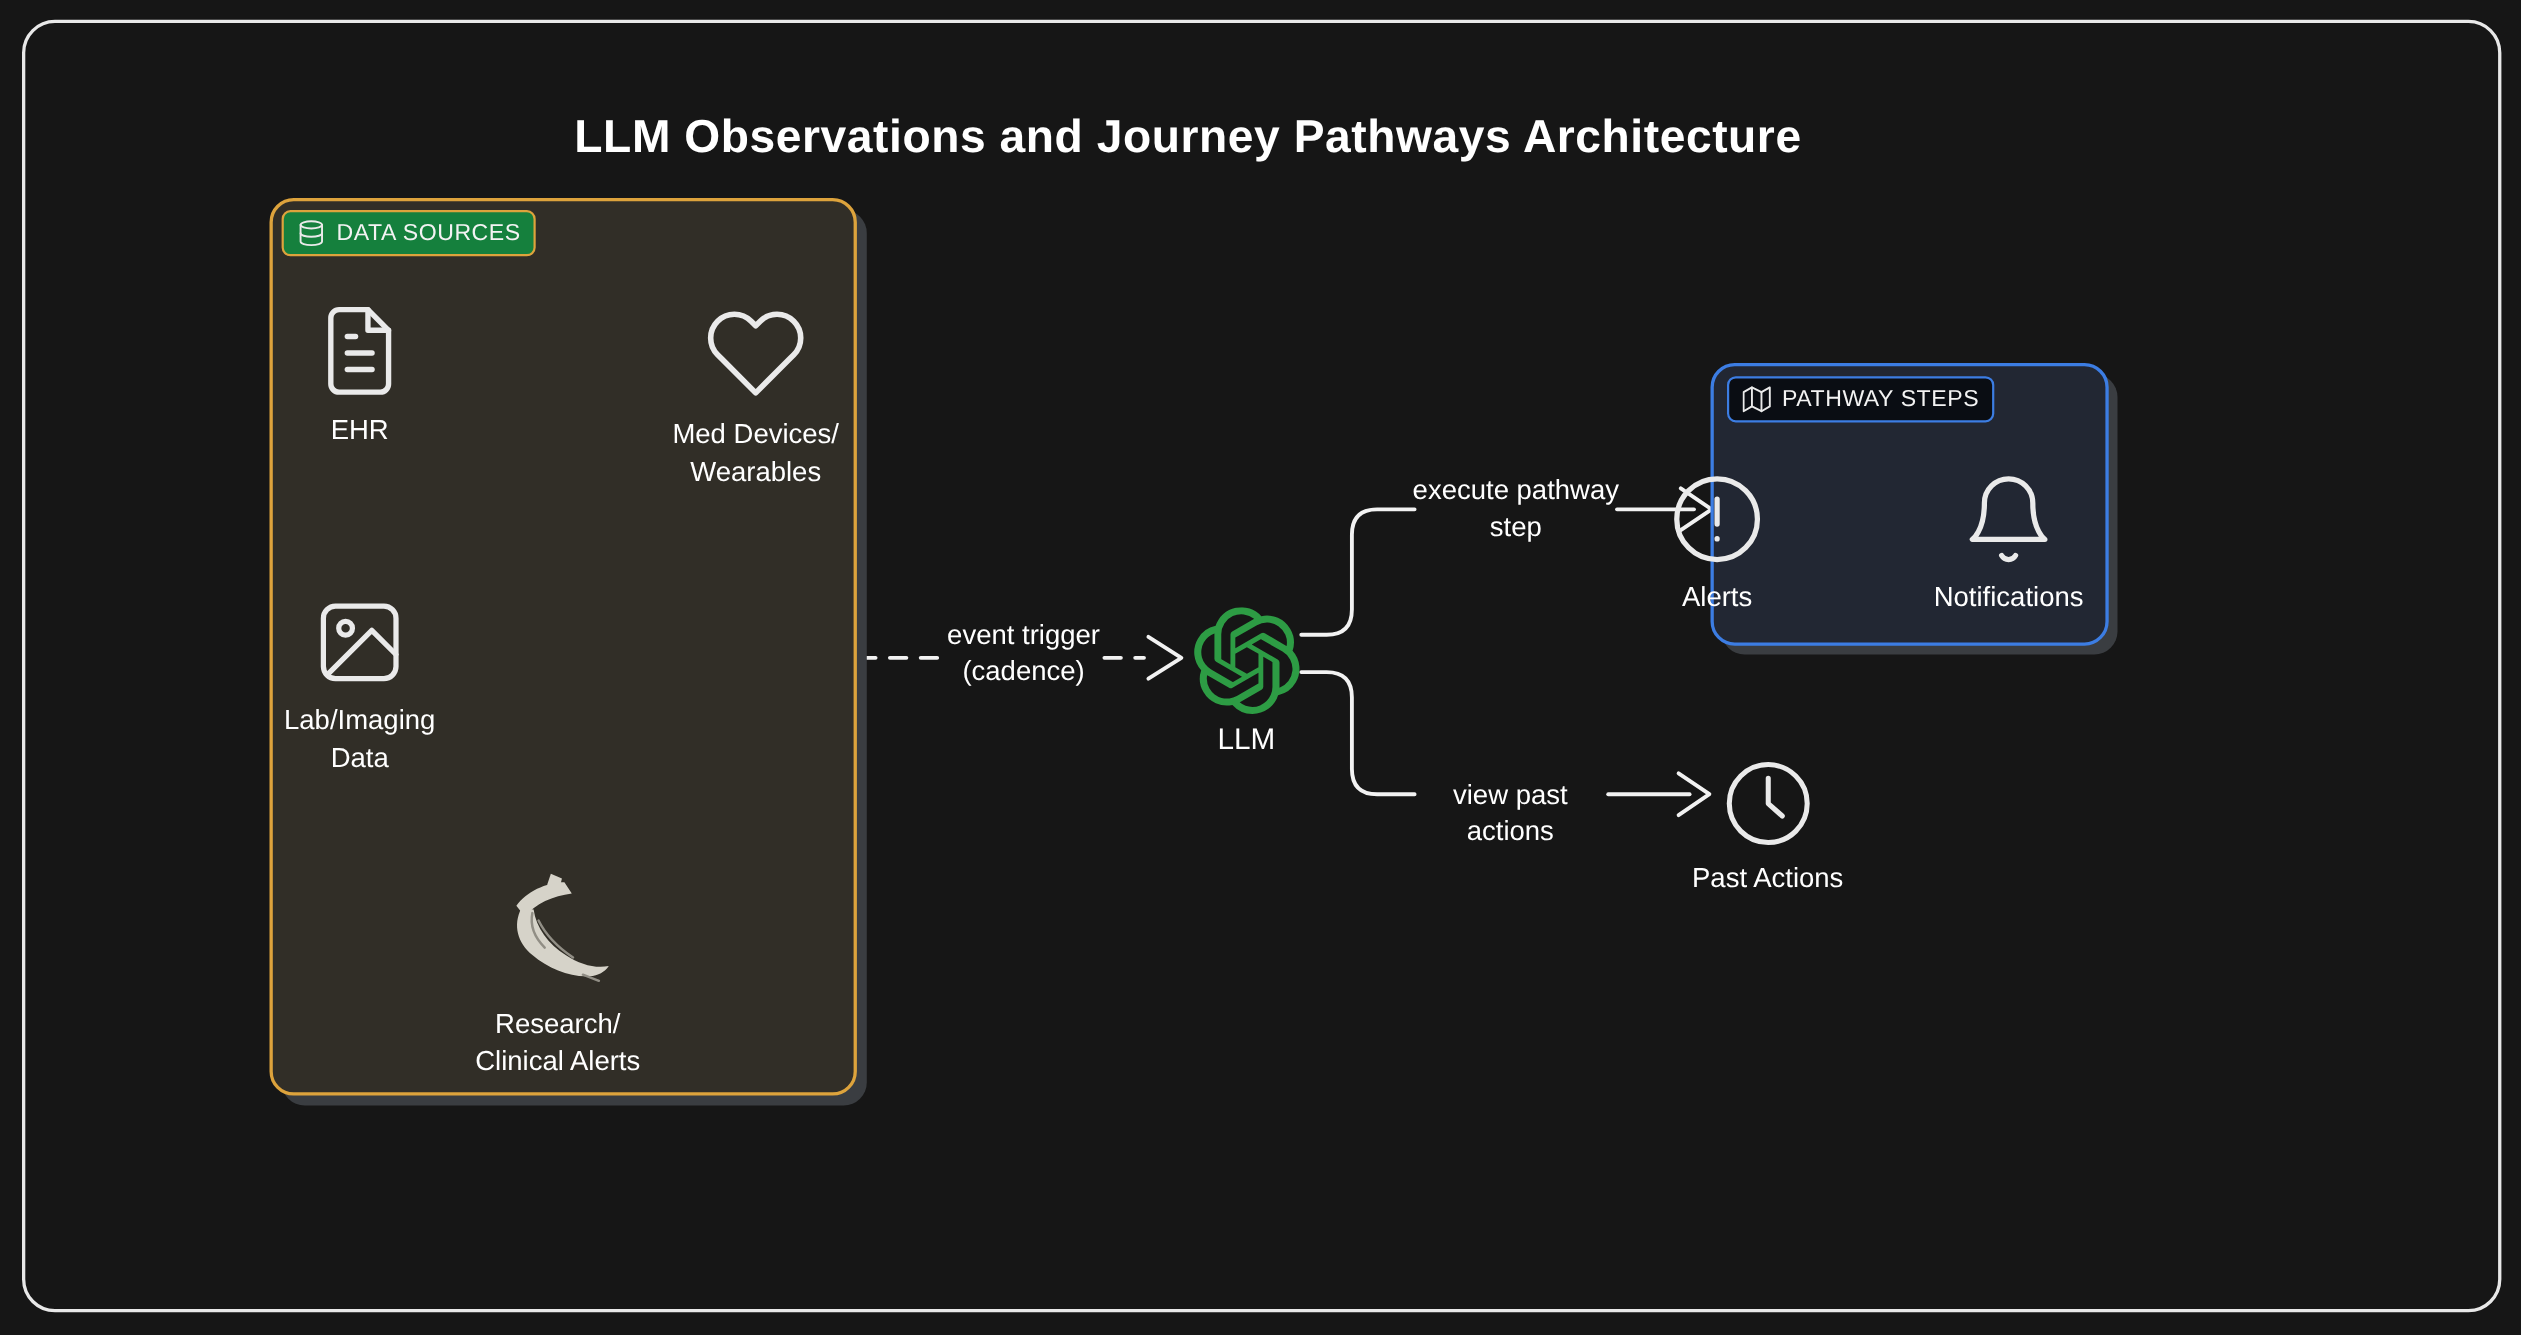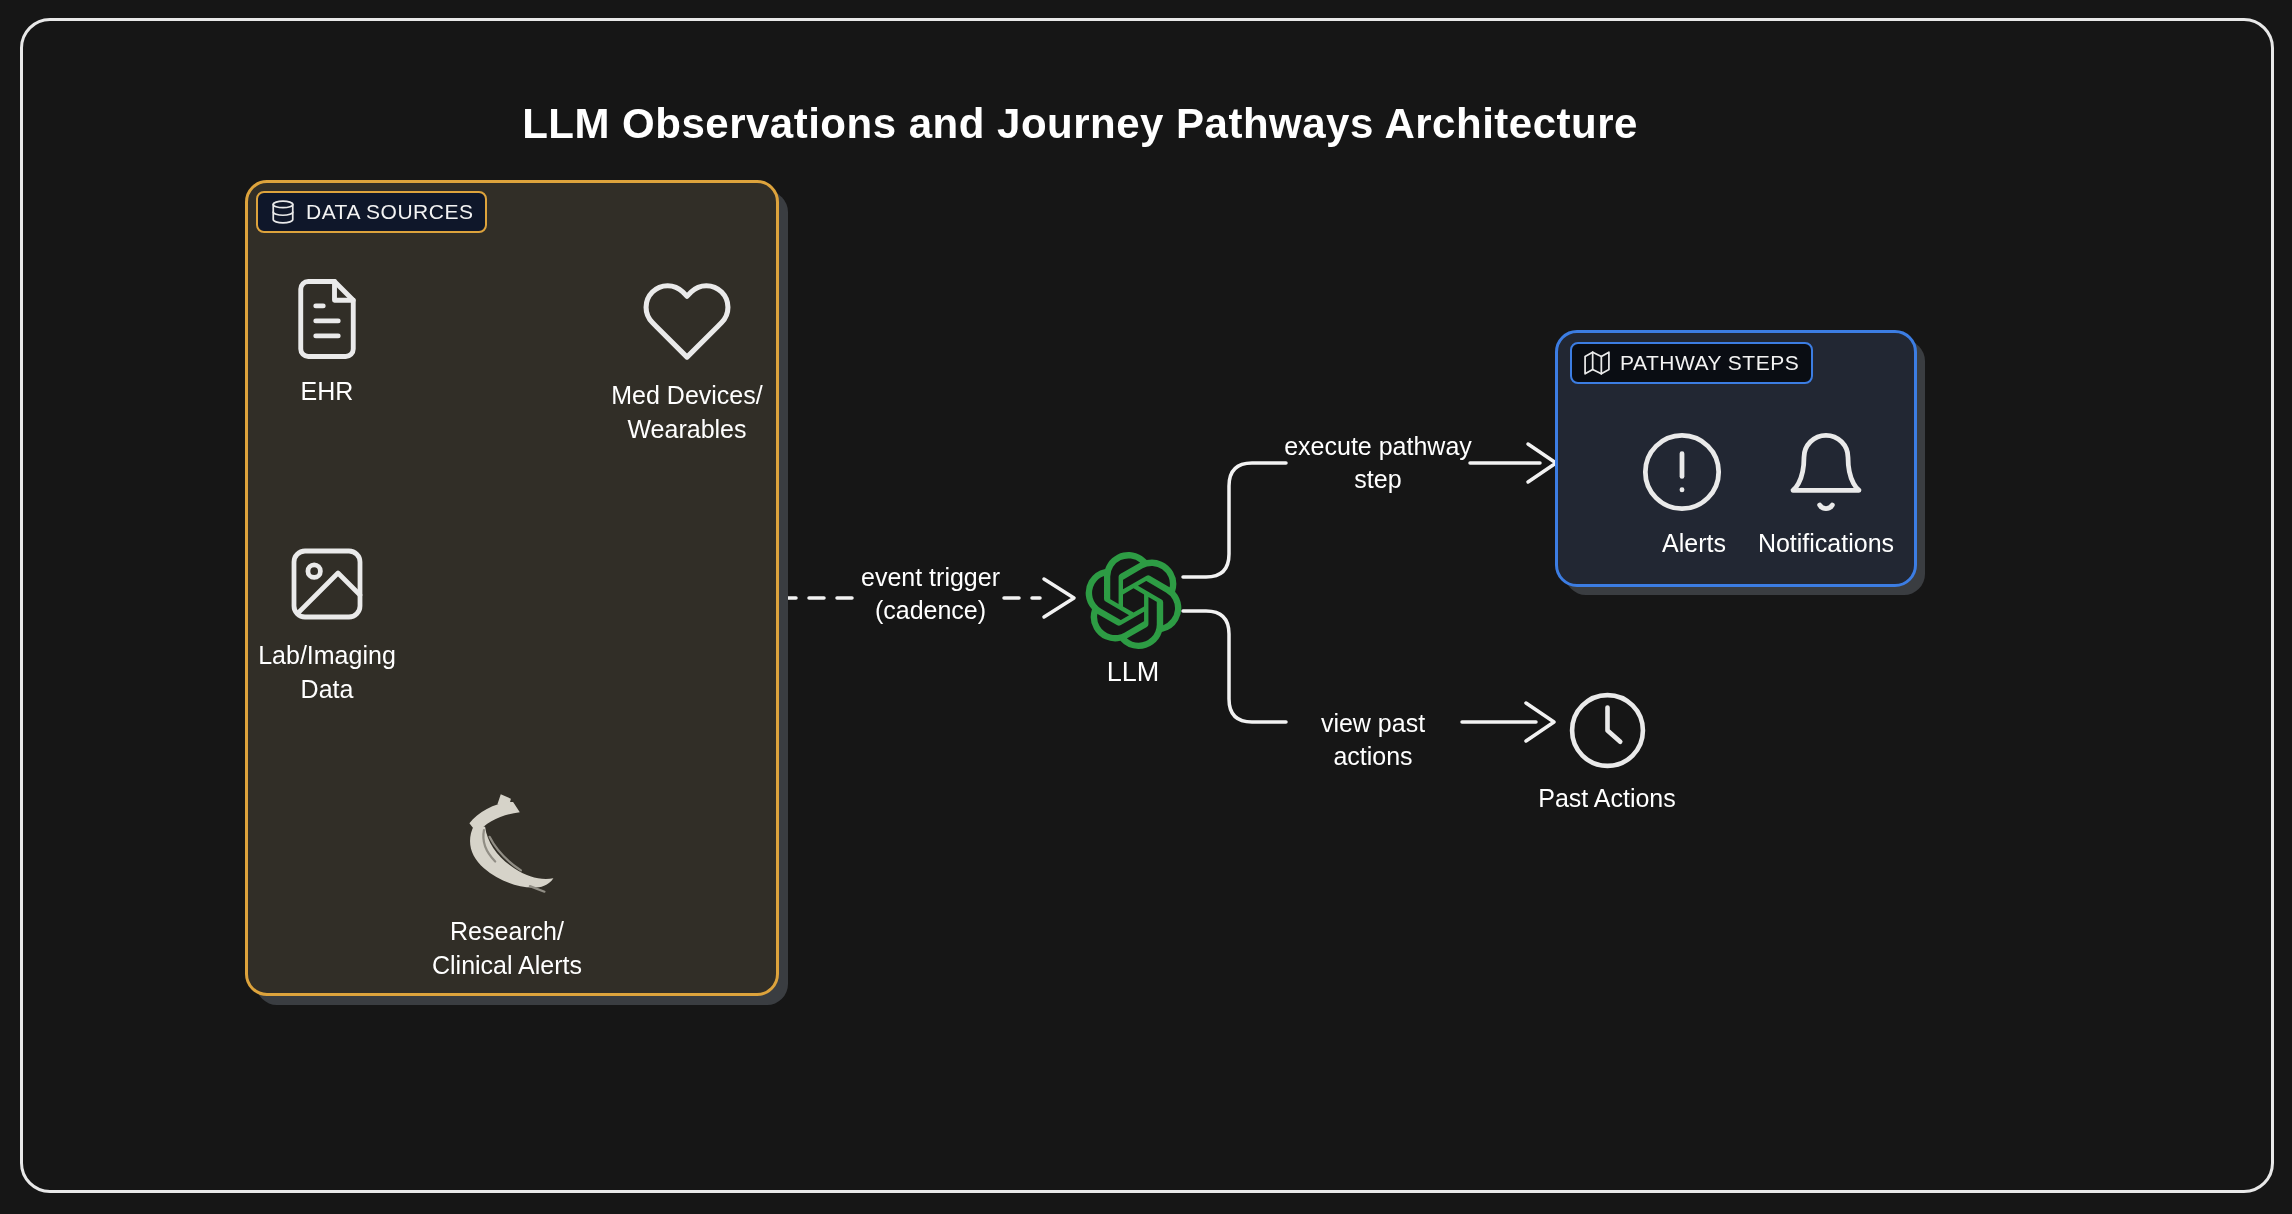--- a/index.html
+++ b/index.html
@@ -10,21 +10,21 @@
   .title{position:absolute;left:0;top:100px;width:2160px;text-align:center;
          font-size:42px;font-weight:700;letter-spacing:.5px;}
   svg.connectors{position:absolute;left:0;top:0;pointer-events:none;}
   .box{position:absolute;border-radius:22px;}
   .box.ds{left:245px;top:180px;width:528px;height:810px;background:#312e27;
           border:3px solid #dda33c;box-shadow:10px 10px 0 -1px #3a3d41;}
   .box.ps{left:1555px;top:330px;width:356px;height:251px;background:#222733;
           border:3px solid #3c7de3;box-shadow:9px 9px 0 -1px #3a3d41;}
   .chip{position:absolute;display:inline-flex;align-items:center;gap:10px;height:38px;
         padding:0 12px;border-radius:8px;font-size:21px;letter-spacing:.5px;color:#f3f3f3;white-space:nowrap;}
-  .chip.ds{left:8px;top:8px;background:#0f172a;border:2px solid #dda33c;}
+  .chip.ds{left:8px;top:8px;background:#15803d;border:2px solid #dda33c;}
   .chip.ps{left:12px;top:9px;background:#0a0d13;border:2px solid #3c7de3;}
   .node{position:absolute;display:flex;flex-direction:column;align-items:center;gap:10px;
         font-size:25px;line-height:34px;text-align:center;white-space:pre-line;}
   .node .ph{width:100px;height:100px;
         background:linear-gradient(135deg,#434343 0%,#262626 45%,#0e0e0e 100%);}
   .edge-label{position:absolute;font-size:25px;line-height:33px;text-align:center;white-space:pre-line;}
   .llm-label{font-size:27px;}
   .icon{display:flex;align-items:center;justify-content:center;}
 </style>
 </head>
@@ -140,21 +140,21 @@
         <path d="M22.2819 9.8211a5.9847 5.9847 0 0 0-.5157-4.9108 6.0462 6.0462 0 0 0-6.5098-2.9A6.0651 6.0651 0 0 0 4.9807 4.1818a5.9847 5.9847 0 0 0-3.9977 2.9 6.0462 6.0462 0 0 0 .7427 7.0966 5.98 5.98 0 0 0 .511 4.9107 6.051 6.051 0 0 0 6.5146 2.9001A5.9847 5.9847 0 0 0 13.2599 24a6.0557 6.0557 0 0 0 5.7718-4.2058 5.9894 5.9894 0 0 0 3.9977-2.9001 6.0557 6.0557 0 0 0-.7475-7.073zm-9.022 12.6081a4.4755 4.4755 0 0 1-2.8764-1.0408l.1419-.0804 4.7783-2.7582a.7948.7948 0 0 0 .3927-.6813v-6.7369l2.02 1.1686a.071.071 0 0 1 .038.052v5.5826a4.504 4.504 0 0 1-4.4945 4.4944zm-9.6607-4.1254a4.4708 4.4708 0 0 1-.5346-3.0137l.142.0852 4.783 2.7582a.7712.7712 0 0 0 .7806 0l5.8428-3.3685v2.3324a.0804.0804 0 0 1-.0332.0615L9.74 19.9502a4.4992 4.4992 0 0 1-6.1408-1.6464zM2.3408 7.8956a4.485 4.485 0 0 1 2.3655-1.9728V11.6a.7664.7664 0 0 0 .3879.6765l5.8144 3.3543-2.0201 1.1685a.0757.0757 0 0 1-.071 0l-4.8303-2.7865A4.504 4.504 0 0 1 2.3408 7.8956zm16.5963 3.8558L13.1038 8.364 15.1192 7.2a.0757.0757 0 0 1 .071 0l4.8303 2.7913a4.4944 4.4944 0 0 1-.6765 8.1042v-5.6772a.79.79 0 0 0-.407-.667zm2.0107-3.0231l-.142-.0852-4.7735-2.7818a.7759.7759 0 0 0-.7854 0L9.409 9.2297V6.8974a.0662.0662 0 0 1 .0284-.0615l4.8303-2.7866a4.4992 4.4992 0 0 1 6.6802 4.66zM8.3065 12.863l-2.02-1.1638a.0804.0804 0 0 1-.038-.0567V6.0742a4.4992 4.4992 0 0 1 7.3757-3.4537l-.142.0805L8.704 5.459a.7948.7948 0 0 0-.3927.6813zm1.0976-2.3654l2.602-1.4998 2.6069 1.4998v2.9994l-2.5974 1.4997-2.6067-1.4997z"></path>
       </svg>
     </span>
     <div class="llm-label">LLM</div>
   </div>
 
   <div class="edge-label" style="left:1273px;top:430px;width:210px;">execute pathway
 step</div>
   <div class="edge-label" style="left:1278px;top:707px;width:190px;">view past actions</div>
 
-  <div class="node" style="left:1566px;top:428px;width:160px;align-items:flex-end;">
+  <div class="node" style="left:1481px;top:428px;width:160px;">
     <span class="icon">
       <svg width="88" height="88" viewBox="0 0 24 24" fill="none" stroke="#eaeaea" stroke-width="1.3" stroke-linecap="round" stroke-linejoin="round">
         <circle cx="12" cy="12" r="10"></circle>
         <line x1="12" y1="7" x2="12" y2="13.2"></line>
         <line x1="12" y1="16.8" x2="12" y2="16.9"></line>
       </svg>
     </span>
     <div>Alerts</div>
   </div>
 

